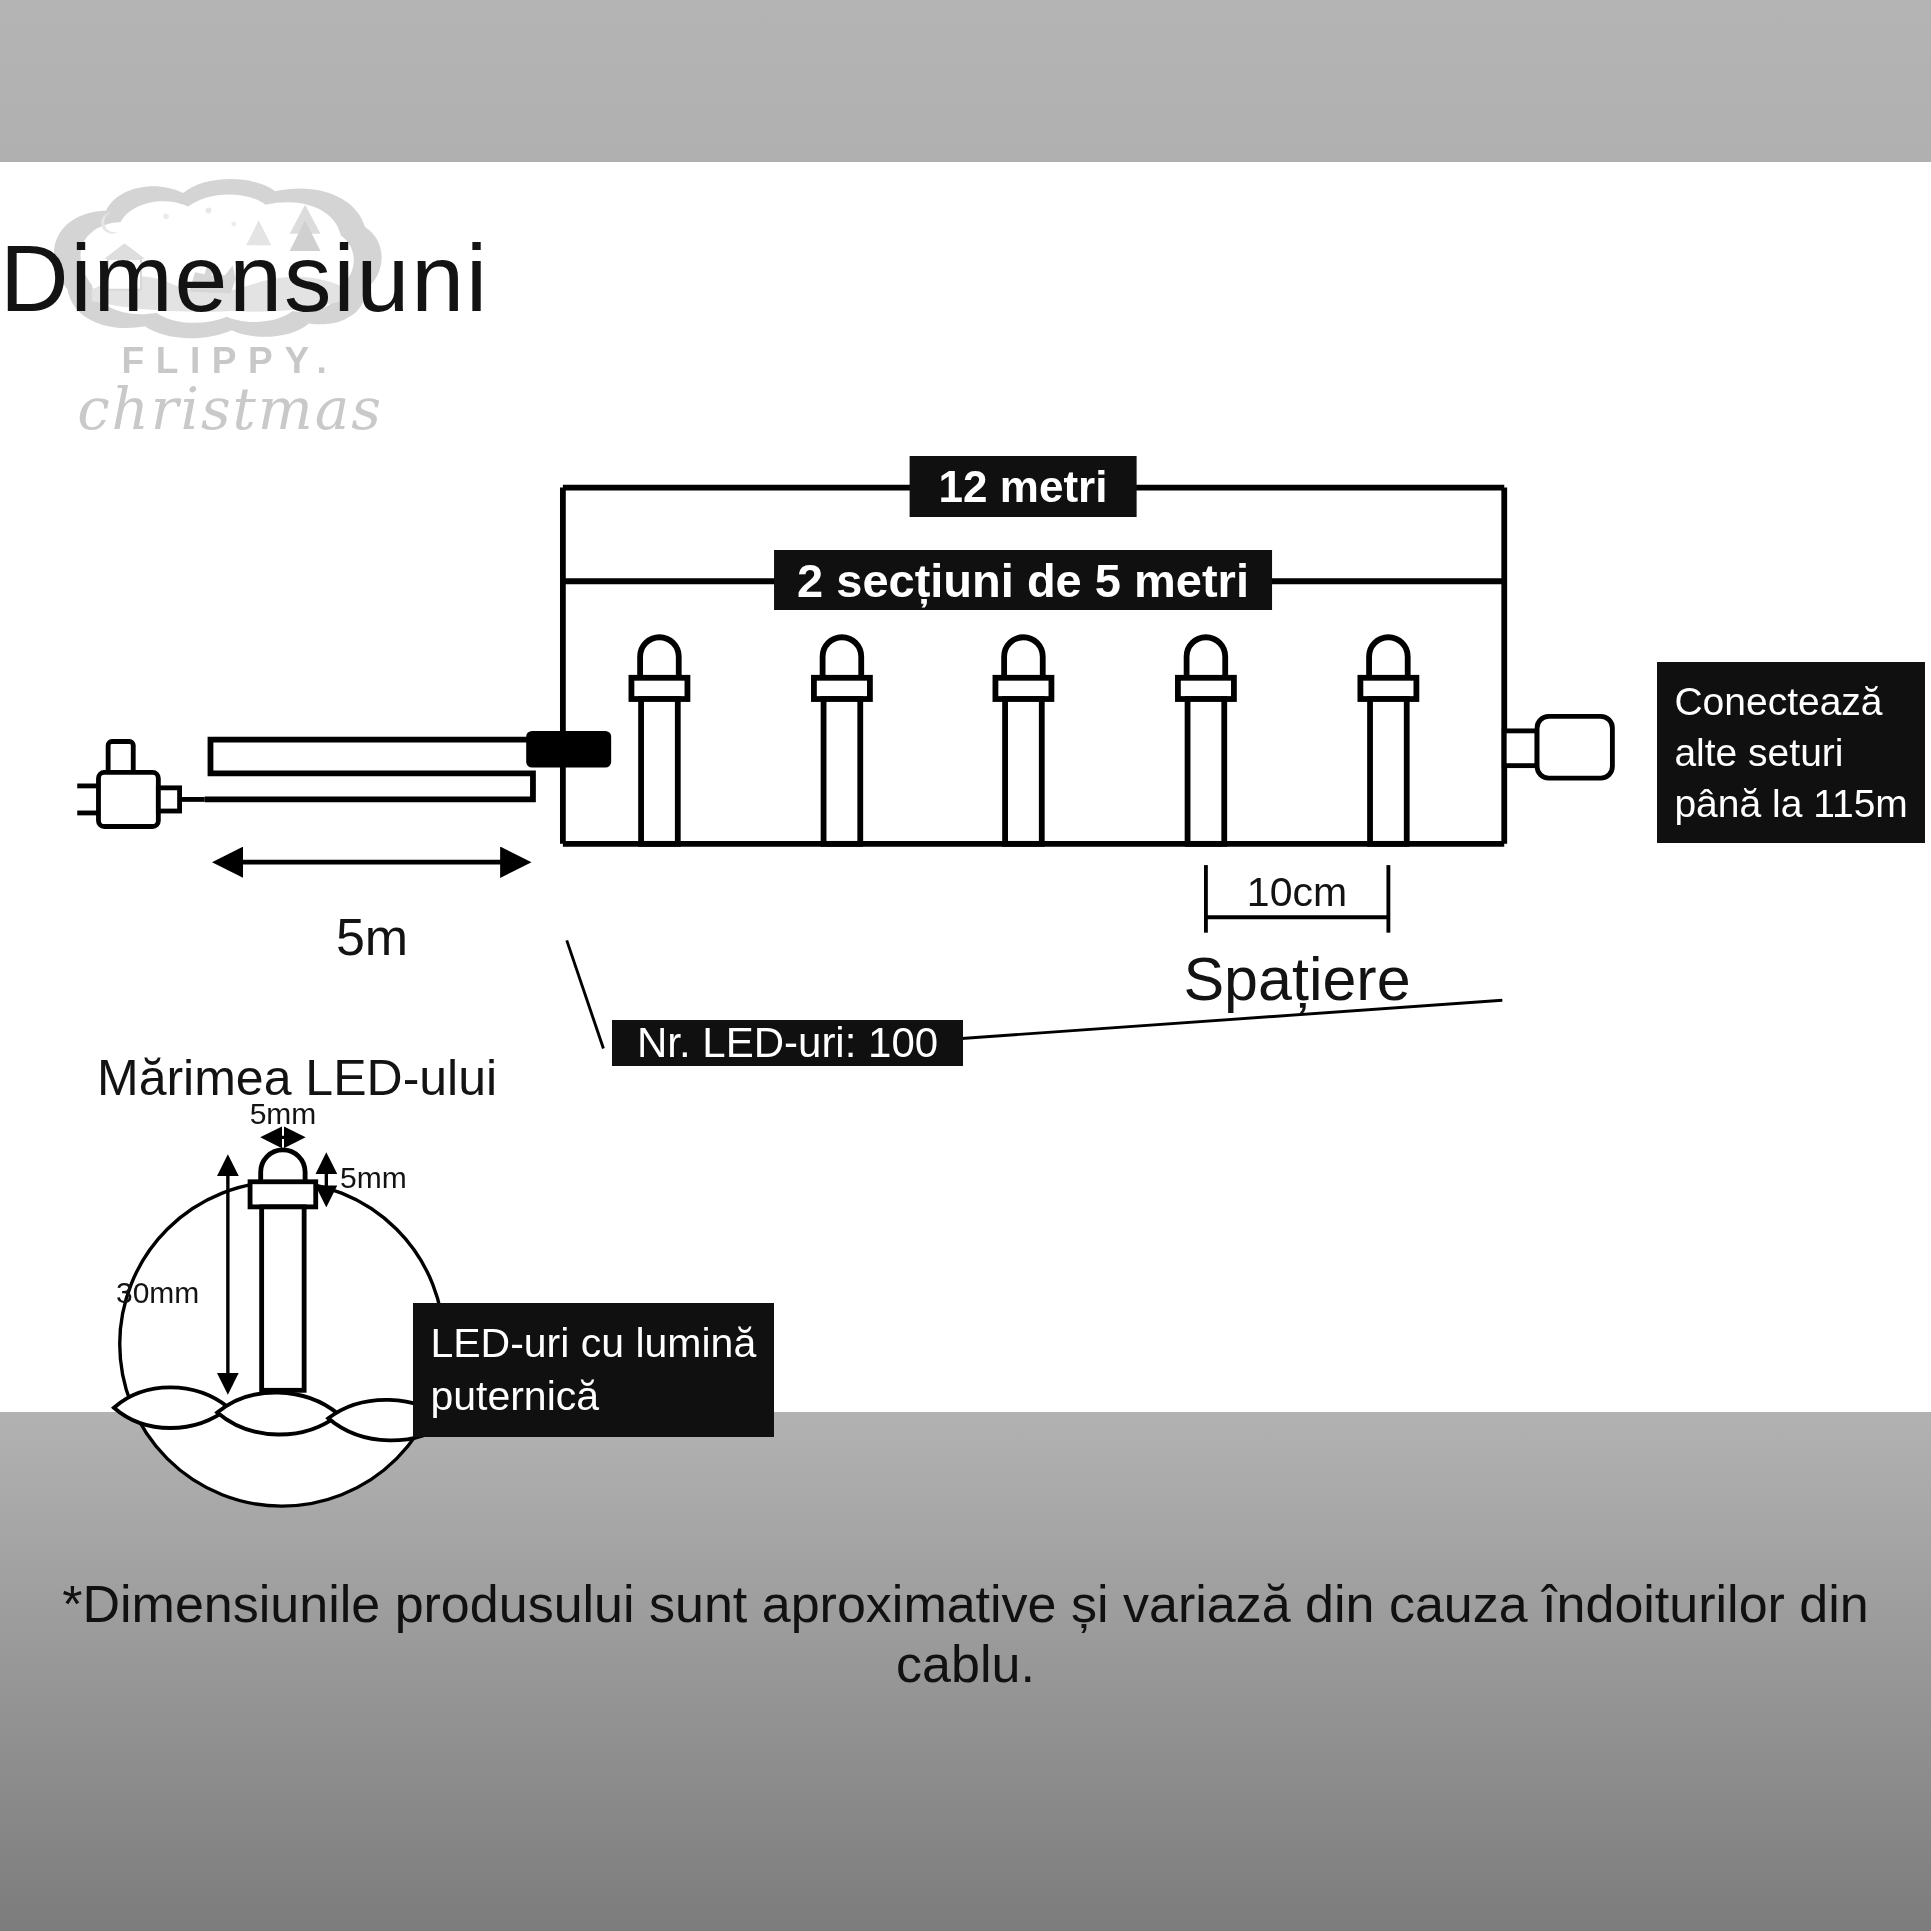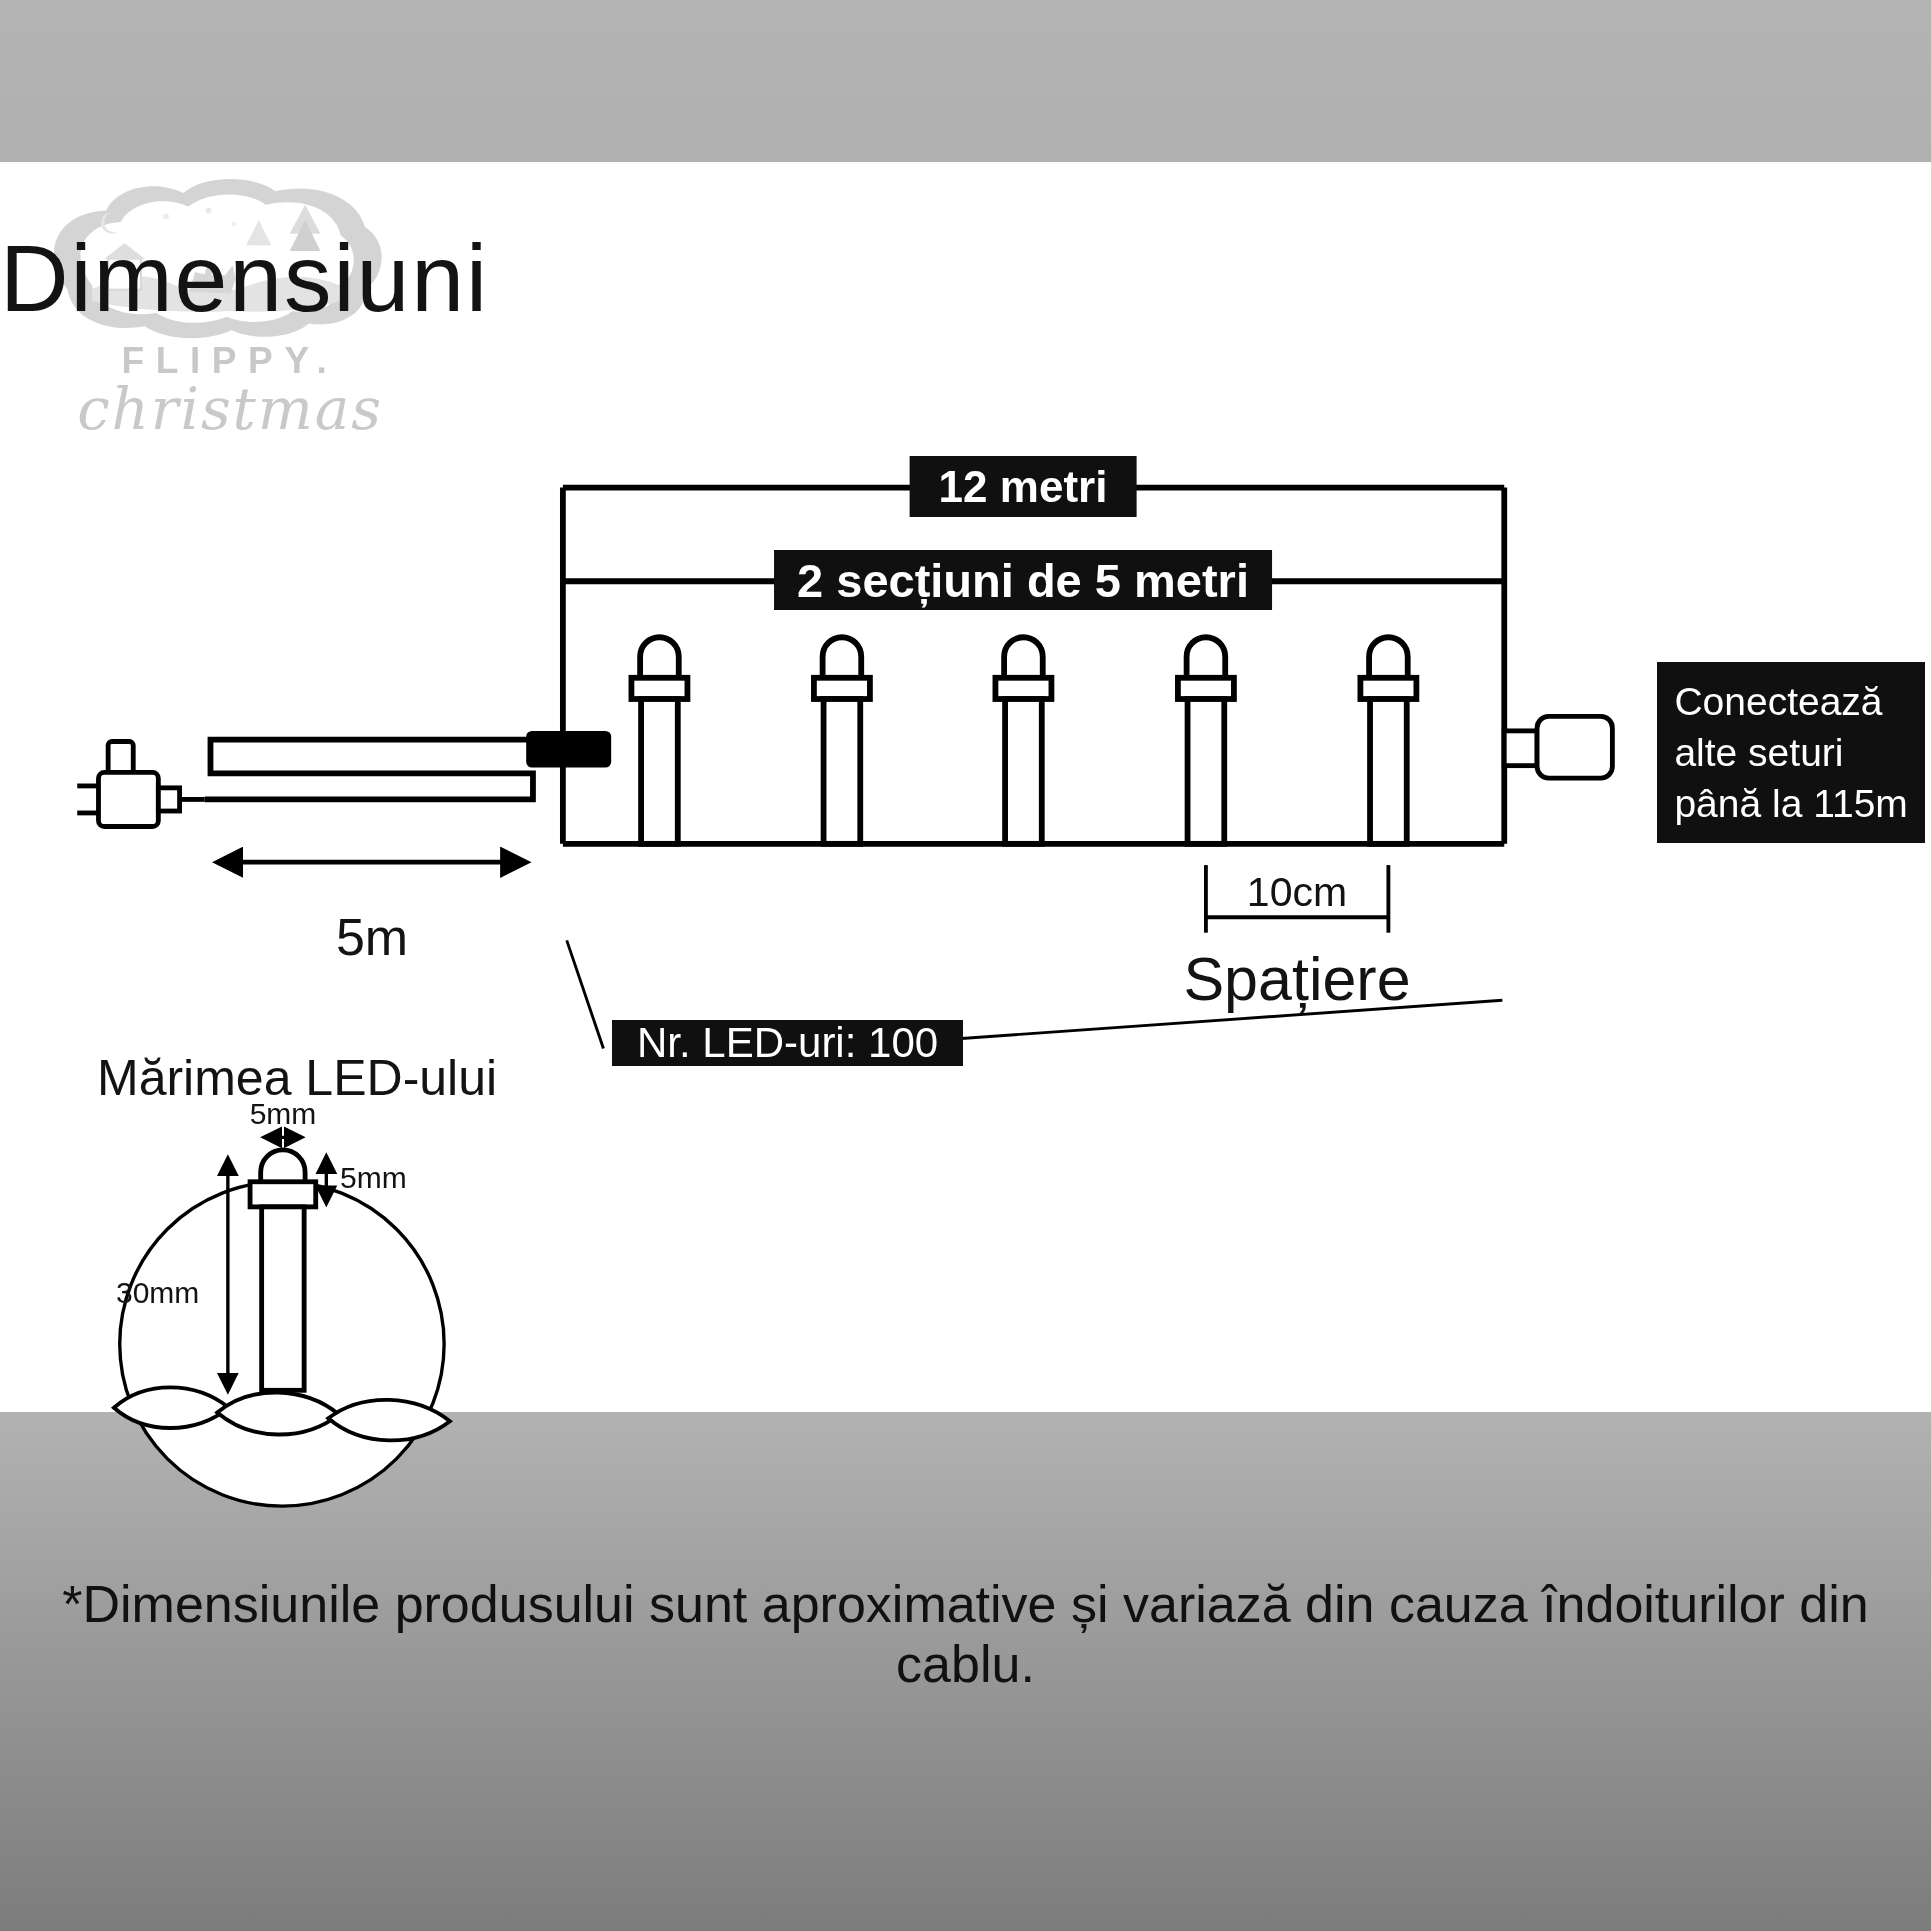--- a/index.html
+++ b/index.html
@@ -186,17 +186,21 @@
   <div class="txt lbl-spatiere">Spațiere</div>
 
   <div class="black-label lbl-nrled">Nr. LED-uri: 100</div>
 
   <div class="txt lbl-marimea">Mărimea LED-ului</div>
 
   <div class="txt dim-label dim-5mm-top">5mm</div>
   <div class="txt dim-label dim-5mm-side">5mm</div>
   <div class="txt dim-label dim-30mm">30mm</div>
 
+  <div class="black-label lbl-callout">
+    <span>LED-uri cu lumină</span>
+    <span>puternică</span>
+  </div>
 
   <div class="txt footnote">*Dimensiunile produsului sunt aproximative și variază din cauza îndoiturilor din cablu.</div>
 
 </div>
 
 
 </body></html>

